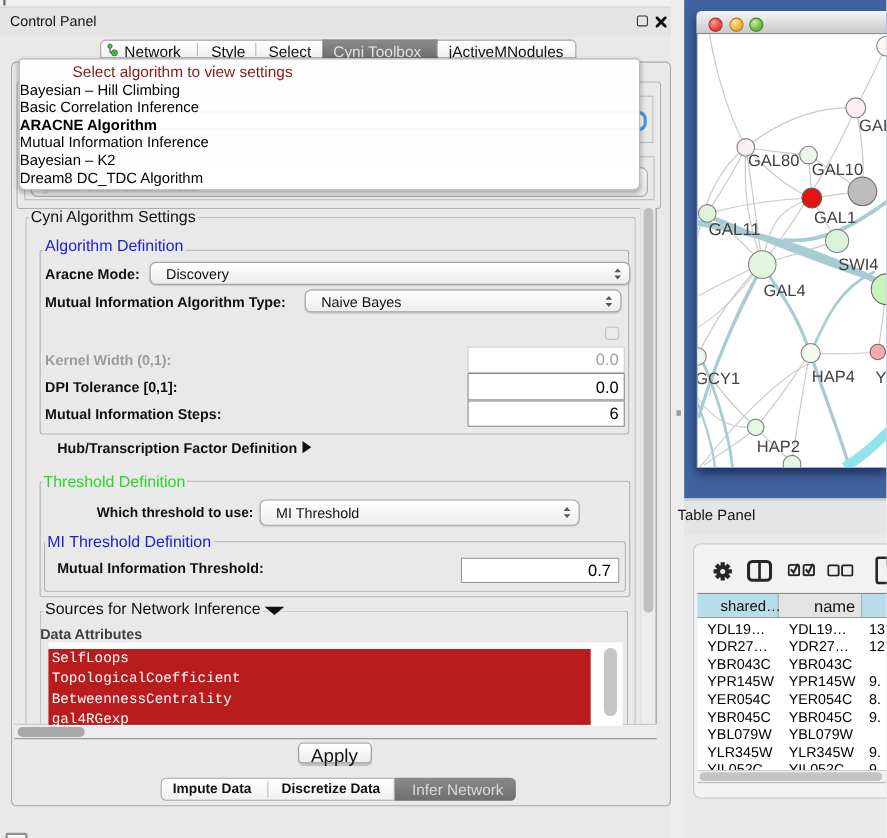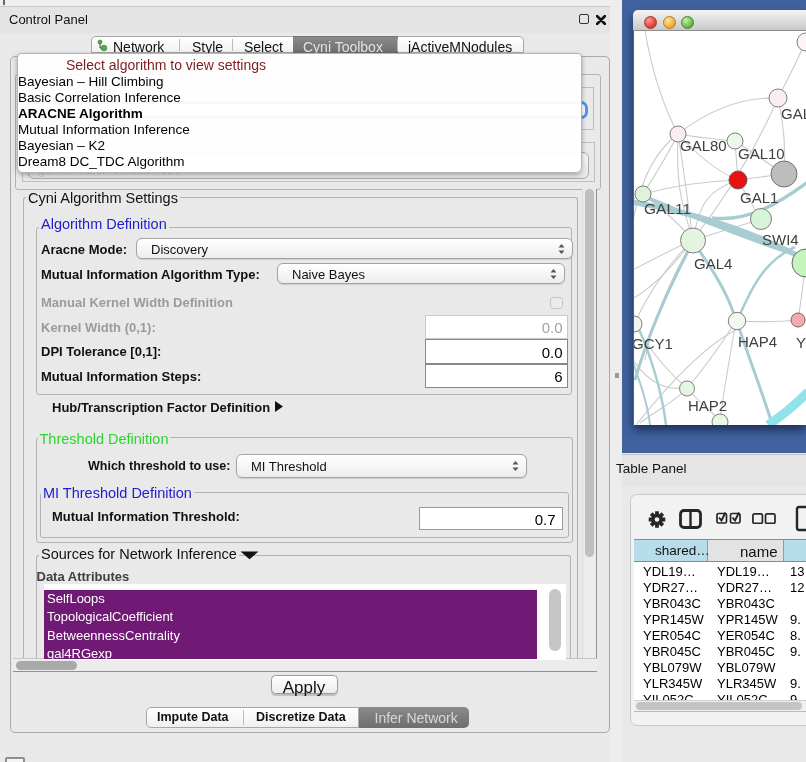--- a/index.html
+++ b/index.html
@@ -79,21 +79,20 @@
 <div class="abs b" style="left:41px;top:267px;font-size:13px;color:#111;">Mutual Information Algorithm Type:</div>
 <div class="combo" style="left:277px;top:263px;width:288px;height:21px;box-sizing:border-box;">
       <span style="position:absolute;left:14px;top:3px;">Naive Bayes</span>
       <span class="ar">
         <svg width="9" height="12" viewBox="0 0 9 12">
           <path d="M4.5 1 L7.5 4.5 L1.5 4.5 Z M4.5 11 L1.5 7.5 L7.5 7.5 Z" fill="#555"></path>
         </svg>
       </span>
     </div>
 
-<div class="abs b gray" style="left:41px;top:295px;font-size:13px;">Manual Kernel Width Definition</div>
 <div class="abs" style="left:550px;top:296.5px;width:13px;height:12.5px;background:#ebebeb;border:1px solid #c4c4c4;border-radius:3.5px;box-sizing:border-box;"></div>
 
 <div class="abs b gray" style="left:41px;top:320px;font-size:13px;">Kernel Width (0,1):</div>
 <div class="abs" style="left:424.5px;top:315px;width:143px;height:23.5px;background:#fff;border:1.5px solid #c9c9c9;font-size:15px;color:#a2a2a2;text-align:right;padding:3px 4px 0 0;box-sizing:border-box;">0.0</div>
 
 <div class="abs b" style="left:41px;top:344px;font-size:13px;color:#111;">DPI Tolerance [0,1]:</div>
 <div class="field" style="left:424.5px;top:339px;width:143px;height:24.5px;padding:3.5px 4px 0 0;">0.0</div>
 
 <div class="abs b" style="left:41px;top:369px;font-size:13px;color:#111;">Mutual Information Steps:</div>
 <div class="field" style="left:424.5px;top:364px;width:143px;height:24px;padding:3px 4px 0 0;">6</div>
@@ -122,21 +121,21 @@
 <div class="field" style="left:419px;top:506.5px;width:143.5px;height:23.5px;padding:3px 6px 0 0;border:1.5px solid #999;">0.7</div>
 
 <div class="abs" style="left:36px;top:554.5px;width:535px;height:103px;border:1px solid #b2b2b2;border-bottom:none;border-radius:3px 3px 0 0;box-sizing:border-box;"></div>
 <div class="grptitle" style="left:39px;top:546px;color:#111;">Sources for Network Inference</div>
 <svg class="abs" style="left:239.5px;top:551px;" width="19" height="8.5" viewBox="0 0 19 8.5">
       <path d="M0.5 0.5 L18.5 0.5 L9.5 8.2 Z" fill="#111"></path>
     </svg>
 <div class="abs b" style="left:36.5px;top:569px;font-size:13px;color:#404040;">Data Attributes</div>
 
 <div class="abs" style="left:44px;top:584px;width:522px;height:76px;background:#fff;"></div>
-<div class="abs" style="left:44px;top:590px;width:493px;height:68.5px;background:#701a75;color:#fff;font-size:13px;line-height:18.3px;padding-left:3px;box-sizing:border-box;overflow:hidden;">SelfLoops<br>TopologicalCoefficient<br>BetweennessCentrality<br>gal4RGexp</div>
+<div class="abs" style="left:44px;top:590px;width:493px;height:68.5px;background:#b91c1c;color:#fff;font-size:13px;line-height:18.3px;padding-left:3px;box-sizing:border-box;overflow:hidden;font-family:Liberation Mono, monospace;">SelfLoops<br>TopologicalCoefficient<br>BetweennessCentrality<br>gal4RGexp</div>
 <div class="abs" style="left:549px;top:589px;width:12px;height:62px;background:#c6c6c6;border-radius:6px;"></div>
 
 <div class="abs" style="left:270.5px;top:675px;width:67px;height:18.5px;background:linear-gradient(#ffffff,#ededed);border:1px solid #9b9b9b;border-radius:4.5px;box-shadow:0 1.5px 1px rgba(0,0,0,0.18);font-size:17px;color:#111;text-align:center;padding-top:1.5px;box-sizing:border-box;">Apply</div>
 
 <div class="abs" style="left:146px;top:707px;width:213px;height:21px;background:linear-gradient(#ffffff,#f0f0f0);border:1px solid #a8a8a8;border-radius:5px 0 0 5px;box-sizing:border-box;"></div>
 <div class="abs" style="left:243px;top:710px;width:1px;height:15px;background:#bbb;"></div>
 <div class="abs" style="left:359px;top:707px;width:110px;height:21px;background:linear-gradient(#8a8a8a,#6e6e6e);border-radius:0 5px 5px 0;"></div>
 <div class="abs" style="left:157px;top:710px;font-size:12.5px;color:#111;font-weight:bold;">Impute Data</div>
 <div class="abs" style="left:256px;top:710px;font-size:12.5px;color:#111;font-weight:bold;">Discretize Data</div>
 <div class="abs" style="left:374.5px;top:709.5px;font-size:14px;color:#d8d8d8;">Infer Network</div>

